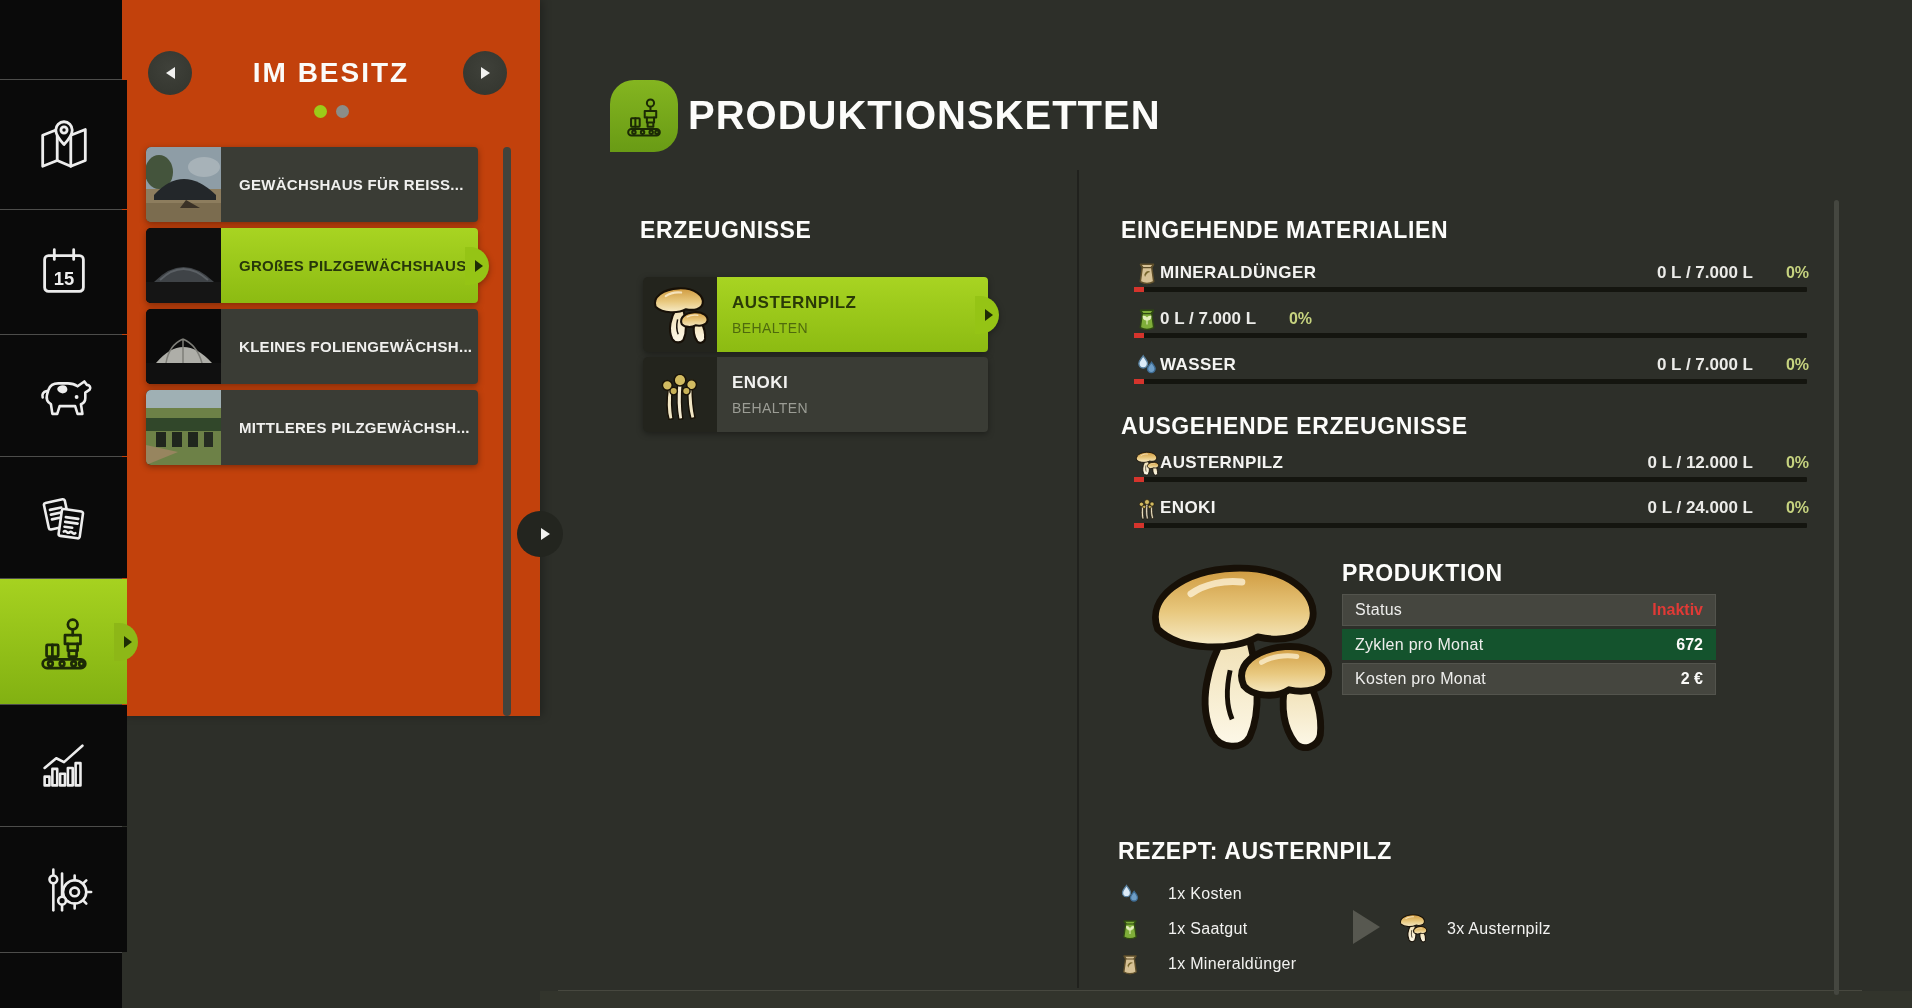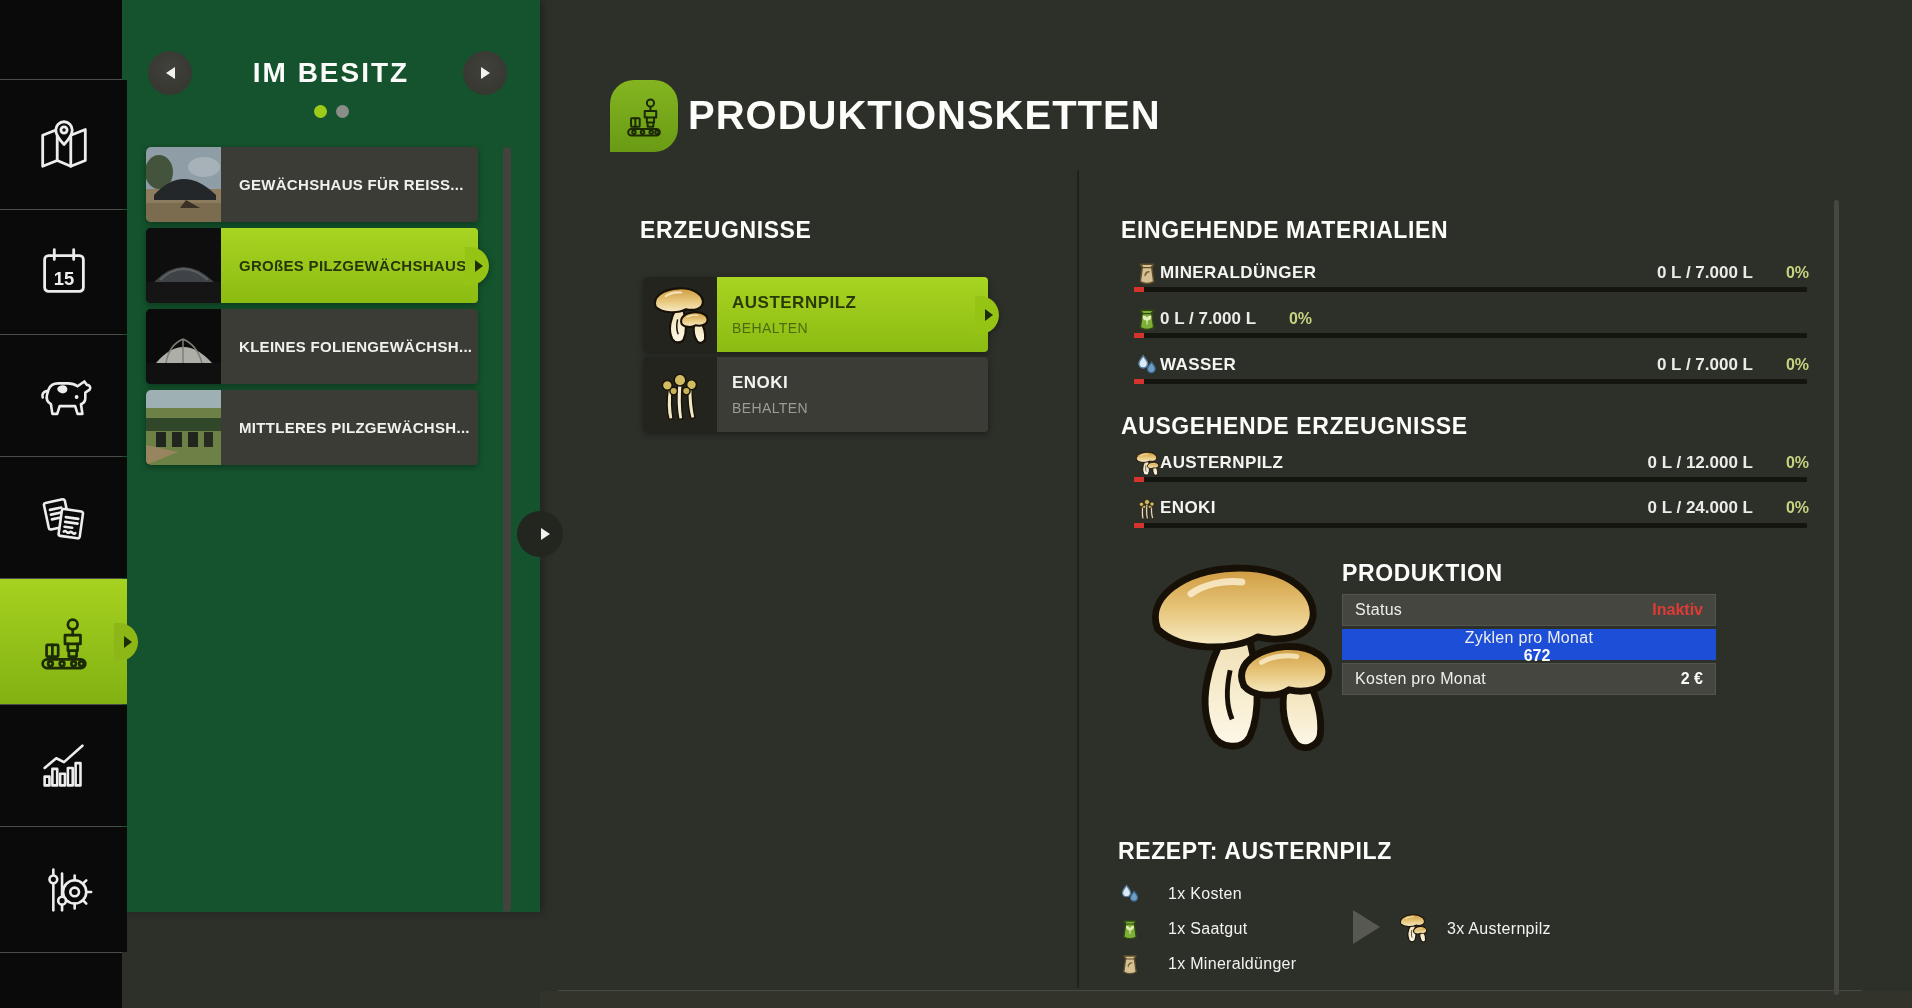--- a/index.html
+++ b/index.html
@@ -16,21 +16,21 @@
   .tile.green{background:linear-gradient(180deg,#a6d220,#82b112);color:#1c2a06;}
   .sic{display:block;}
   .sic *{vector-effect:non-scaling-stroke;}
   .notch{position:absolute;right:-11px;top:50%;transform:translateY(-50%);
          width:24px;height:38px;border-radius:0 19px 19px 0;background:#8db717;}
   .notch .tri{position:absolute;right:6px;top:50%;transform:translateY(-50%);
          width:0;height:0;border-top:6px solid transparent;border-bottom:6px solid transparent;
          border-left:8px solid #1e2d05;}
 
   
-  .besitz{position:absolute;left:122px;top:0;width:418px;height:912px;background:#14532d;z-index:3;
+  .besitz{position:absolute;left:122px;top:0;width:418px;height:716px;background:#c2410c;z-index:3;
           box-shadow:3px 0 8px rgba(0,0,0,.25);}
   .nav-btn{position:absolute;width:44px;height:44px;border-radius:50%;
            background:radial-gradient(circle at 50% 40%,#3f413a,#32342d);cursor:pointer;
            display:flex;align-items:center;justify-content:center;}
   .tri-l{width:0;height:0;border-top:6px solid transparent;border-bottom:6px solid transparent;border-right:9px solid #f2f2f0;}
   .tri-r{width:0;height:0;border-top:6px solid transparent;border-bottom:6px solid transparent;border-left:9px solid #f2f2f0;}
   .besitz-title{position:absolute;left:0;right:0;top:57px;text-align:center;color:#fbfbf9;
                 font-size:28px;font-weight:bold;letter-spacing:2px;}
   .dots{position:absolute;top:105px;left:0;right:0;display:flex;justify-content:center;gap:9px;}
   .dot{width:13px;height:13px;border-radius:50%;background:#8b8d88;cursor:pointer;}
@@ -81,21 +81,21 @@
   .mbar{position:absolute;left:594px;width:673px;height:5px;background:#14150f;border-radius:1px;}
   .mbar .fill{position:absolute;left:0;top:0;width:10px;height:5px;background:#d5342c;}
 
   
   .mushroom-art{position:absolute;left:600px;top:550px;}
   .trow{position:absolute;left:802px;width:374px;display:flex;align-items:center;
         padding:0 13px;font-size:16px;color:#eeeeec;cursor:pointer;}
   .trow .lbl{flex:1;letter-spacing:.3px;}
   .trow .val{font-weight:bold;color:#fafaf8;margin-left:16px;}
   .trow.lit{background:#45463f;box-shadow:inset 0 0 0 1px #53544d;}
-  .trow.dim{background:#1d4ed8;flex-direction:column;}
+  .trow.dim{background:#14532d;}
   .val.red{color:#e03a36;}
 
   
   .irow{position:absolute;left:578px;height:26px;display:flex;align-items:center;}
   .iicon{flex:0 0 24px;display:flex;align-items:center;justify-content:center;}
   .ilabel{margin-left:26px;font-size:16px;color:#f2f2f0;letter-spacing:.3px;}
   .rarrow{position:absolute;left:813px;top:910px;width:0;height:0;
           border-top:17px solid transparent;border-bottom:17px solid transparent;
           border-left:27px solid #575850;}
   .ricon{position:absolute;left:858px;top:912px;}

